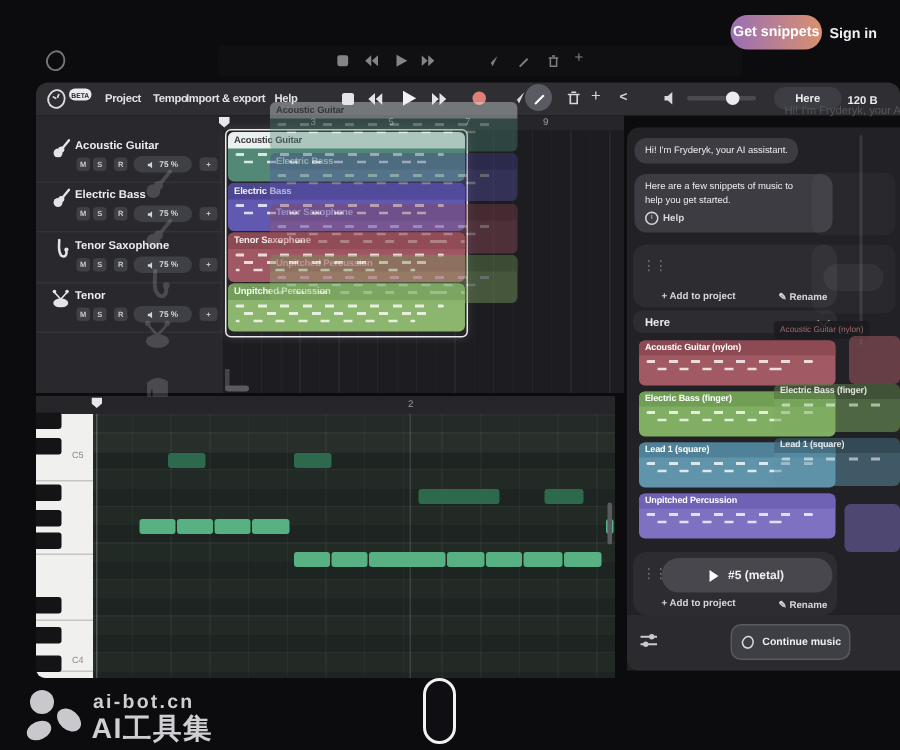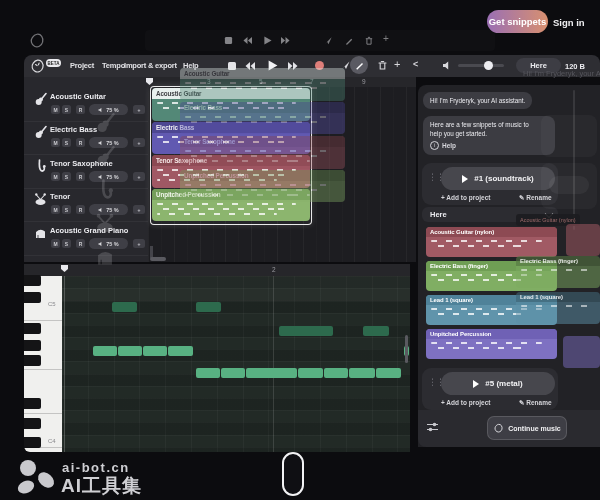--- a/index.html
+++ b/index.html
@@ -182,37 +182,20 @@
         <div class="mini-btn" style="left:38px;top:17px;">S</div>
         <div class="mini-btn" style="left:52px;top:17px;">R</div>
         <div class="vol-pill" style="left:65px;top:16px;width:39px;">
           <svg width="6" height="6" viewBox="0 0 11 11">
             <path d="M1 4 v3 h2.2 l3 2.6 V1.4 L3.2 4 Z" fill="#d6d6da"></path>
           </svg>
           <span>75 %</span>
         </div>
         <div class="mini-btn" style="left:109px;top:17px;width:12px;">+</div>
       </div>
-      <div class="track-row" style="top:145px;height:33px;">
-        <svg width="13" height="13" viewBox="0 0 12 13" style="position: absolute; left: 10px; top: 4px;">
-          <path d="M1.5 12 V6 Q6 2 10.5 5.5 V12 Z" fill="#e4e4e8"></path>
-          <path d="M3.5 12 V9" stroke="#2a2a2e" stroke-width="0.8"></path>
-        </svg>
-        <span class="track-name txt abs" style="left:26px;top:4px;">Acoustic Grand Piano</span>
-        <div class="mini-btn" style="left:27px;top:17px;">M</div>
-        <div class="mini-btn" style="left:38px;top:17px;">S</div>
-        <div class="mini-btn" style="left:52px;top:17px;">R</div>
-        <div class="vol-pill" style="left:65px;top:16px;width:39px;">
-          <svg width="6" height="6" viewBox="0 0 11 11">
-            <path d="M1 4 v3 h2.2 l3 2.6 V1.4 L3.2 4 Z" fill="#d6d6da"></path>
-          </svg>
-          <span>75 %</span>
-        </div>
-        <div class="mini-btn" style="left:109px;top:17px;width:12px;">+</div>
-      </div>
     </div>
 
   <div class="abs timeline" style="left:148px;top:87px;width:268px;height:175px;"></div>
   <div class="abs ruler" style="left:148px;top:77px;width:268px;height:10px;" id="truler">
       <span class="abs txt" style="left:59px;top:1px;">3</span>
       <span class="abs txt" style="left:111px;top:1px;">5</span>
       <span class="abs txt" style="left:162px;top:1px;">7</span>
       <span class="abs txt" style="left:214px;top:1px;">9</span>
     </div>
   <svg class="abs" style="left:146px;top:78px;" width="8" height="8" viewBox="0 0 8 8">
@@ -263,24 +246,20 @@
     <div class="txt">Here are a few snippets of music to</div>
     <div class="txt">help you get started.</div>
     <div style="margin-top:2px;display:flex;align-items:center;gap:3px;">
       <span style="display:inline-flex;width:7px;height:7px;border:1px solid #d5d5da;border-radius:50%;font-size:5px;align-items:center;justify-content:center;color:#d5d5da;">i</span>
       <span class="small-link txt">Help</span>
     </div>
   </div>
   <div id="snippets">
       <div class="card" style="left:422px;top:163px;width:136px;height:42px;">
         <div class="abs" style="left:6px;top:11px;width:6px;height:18px;color:#77777e;font-size:9px;line-height:6px;letter-spacing:-1px;">⋮⋮</div>
-        <div class="play-pill" style="left:19px;top:4px;width:114px;height:23px;">
-          <span class="tri"></span>
-          <span class="txt">#1 (soundtrack)</span>
-        </div>
         <span class="small-link abs txt" style="left:19px;top:31px;">+ Add to project</span>
         <span class="small-link abs txt" style="left:97px;top:31px;"><span>✎</span> Rename</span>
       </div>
       <div class="card" style="left:422px;top:368px;width:136px;height:42px;">
         <div class="abs" style="left:6px;top:11px;width:6px;height:18px;color:#77777e;font-size:9px;line-height:6px;letter-spacing:-1px;">⋮⋮</div>
         <div class="play-pill" style="left:19px;top:4px;width:114px;height:23px;">
           <span class="tri"></span>
           <span class="txt">#5 (metal)</span>
         </div>
         <span class="small-link abs txt" style="left:19px;top:31px;">+ Add to project</span>

